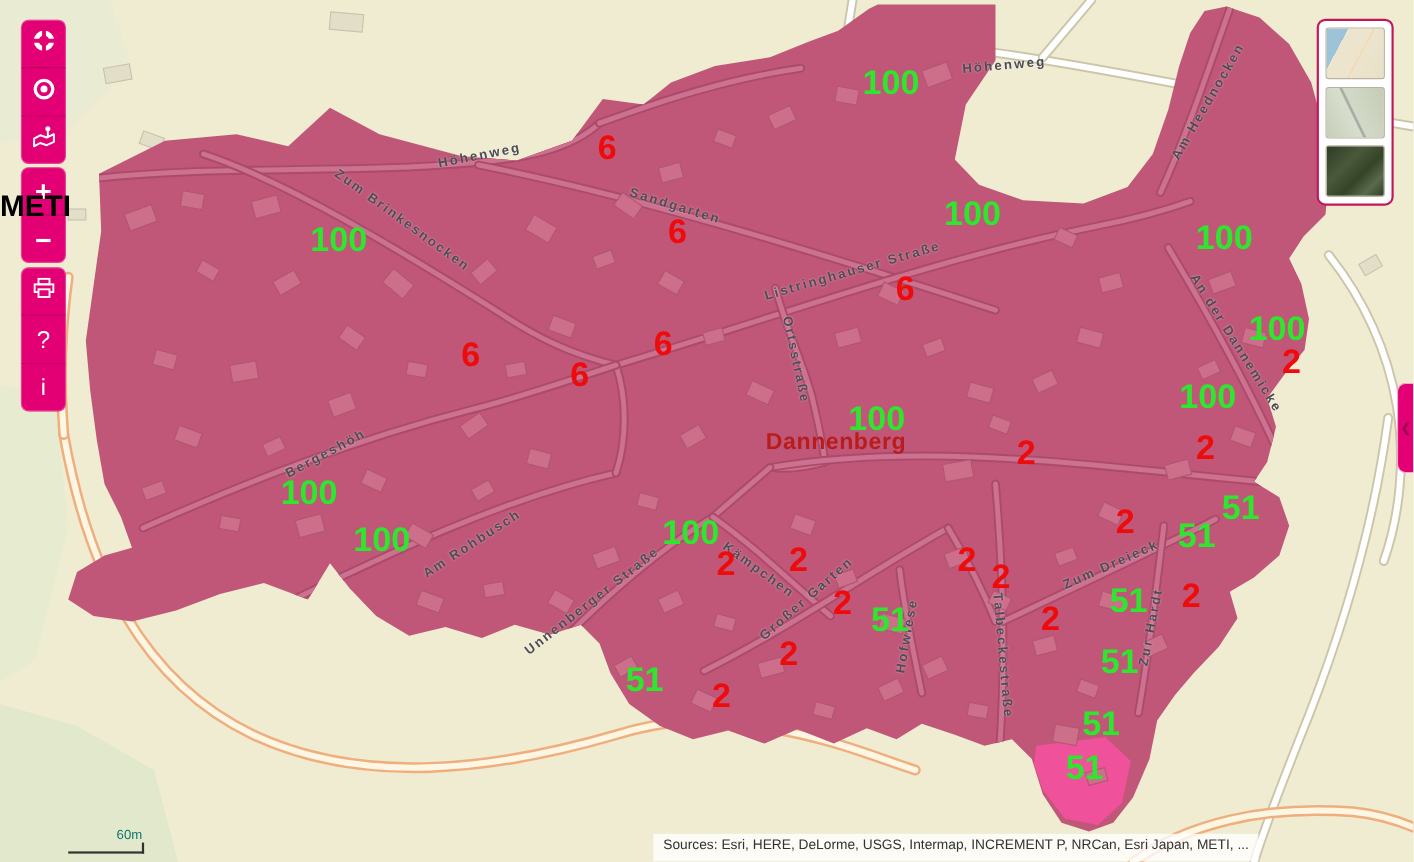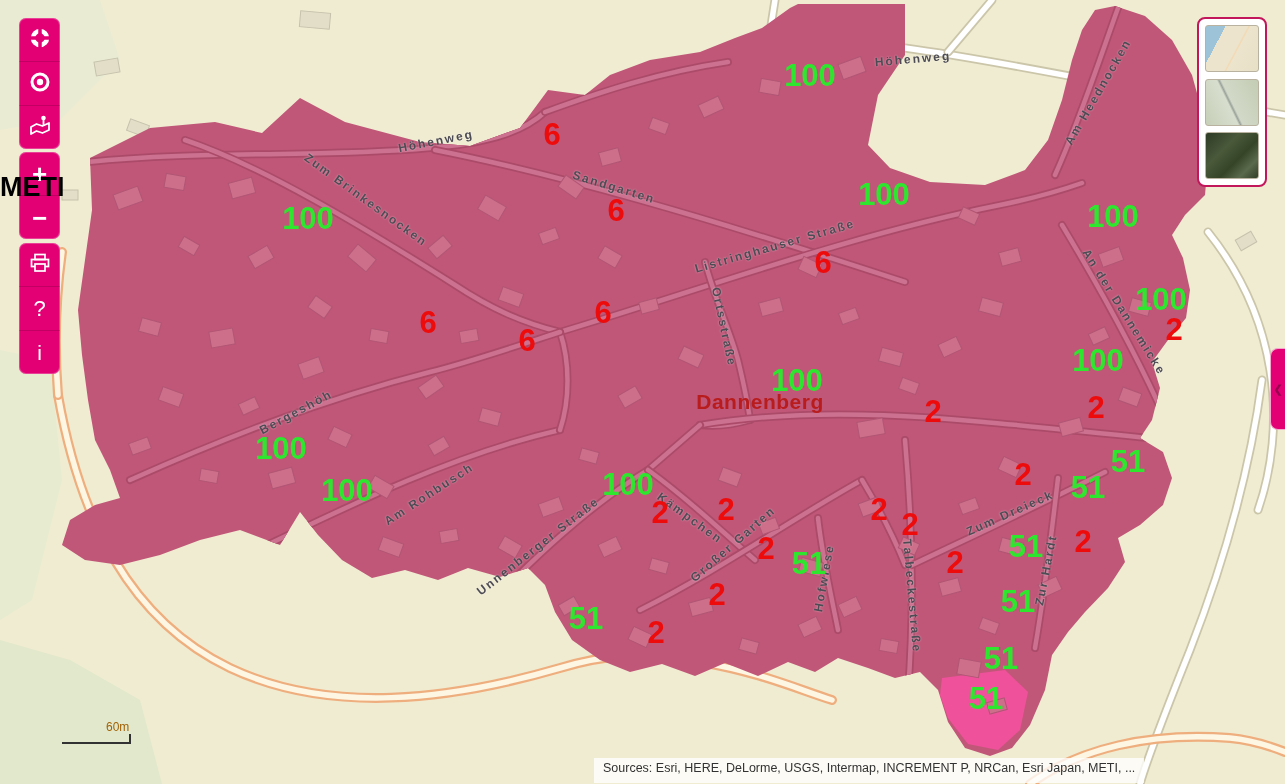--- a/index.html
+++ b/index.html
@@ -37,21 +37,21 @@
   #bm-topo{background:
      linear-gradient(64deg,#c6cfb8 0%,#d8dece 44%,#9aa29b 47%,#d3d9c8 50%,#c3ccb4 100%);}
   #bm-imagery{background:
      linear-gradient(135deg,#2e3a26 0%,#49593a 35%,#354427 60%,#5a6a4c 80%,#313f28 100%);}
   
   #side-tab{position:absolute;right:0;top:348px;width:14px;height:80px;background:var(--accent,#e20074);
             border:1px solid #f2a9cd;border-right:none;border-radius:8px 0 0 8px;z-index:20;
             display:flex;align-items:center;justify-content:center;cursor:pointer;}
   #side-tab .chev{color:#9b0050;font-size:11px;font-weight:bold;}
   
-  #scalebar{position:absolute;left:62px;top:720px;z-index:20;color:#a16207;}
+  #scalebar{position:absolute;left:62px;top:752px;z-index:20;color:#0f766e;}
   #scalebar .lbl{font:12px "Liberation Sans",sans-serif;margin-left:44px;}
   #scalebar .bar{width:67px;height:8px;border-bottom:2px solid #323232;border-right:2px solid #323232;}
   
   #attribution{position:absolute;left:594px;top:758px;z-index:20;background:rgba(255,255,255,.78);
                padding:3px 9px 8px;font:12.5px "Liberation Sans",sans-serif;color:#323232;white-space:nowrap;}
   
   #esri-logo{position:absolute;right:0;bottom:0;width:99px;height:47px;z-index:19;
              background:rgba(90,90,70,.28);border-radius:6px 0 0 0;color:#fff;
              display:flex;flex-direction:column;align-items:center;justify-content:center;}
   #esri-logo .pb{font:bold 8px "Liberation Sans",sans-serif;letter-spacing:1px;display:flex;align-items:center;gap:3px;

